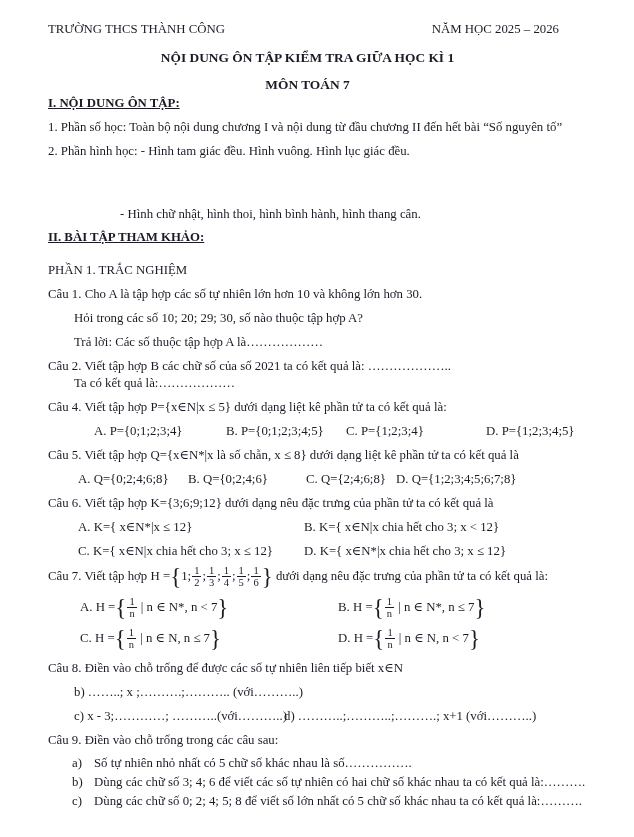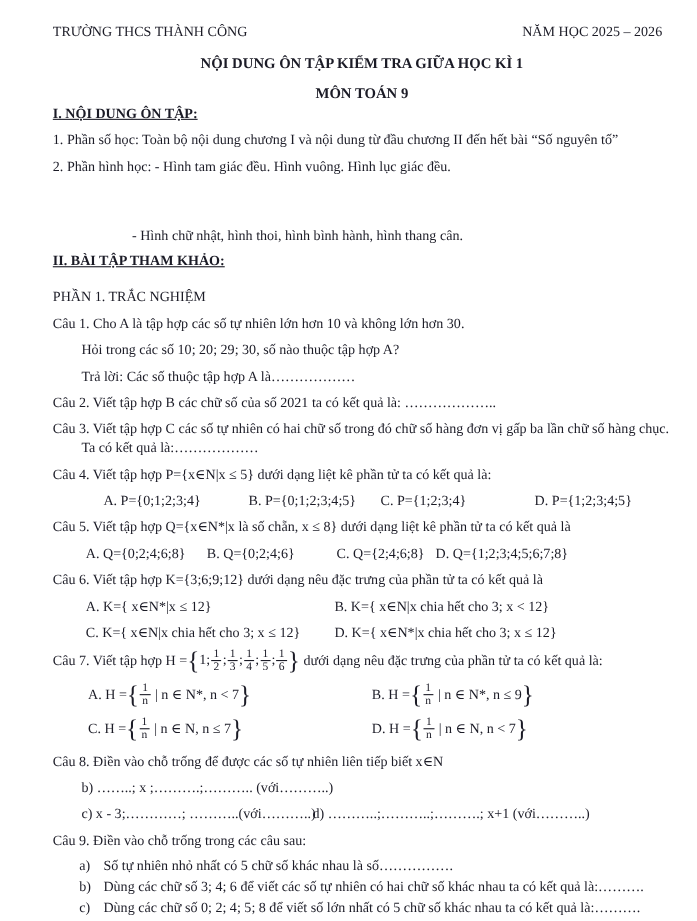--- a/index.html
+++ b/index.html
@@ -1,20 +1,20 @@
 <!DOCTYPE html>
 <html><head>
 <meta charset="utf-8">
 <style>
   html,body{margin:0;padding:0;background:#ffffff;}
   .page{
     position:relative;
     width:634px;height:837px;
     box-sizing:border-box;
-    padding:20px 24px 10px 48px;
+    padding:20px 67px 10px 48px;
     background:#ffffff;
     font-family:"Liberation Serif","DejaVu Serif",serif;
     font-size:12.8px;
     line-height:19px;
     color:#1b1b26;
     overflow:hidden;
   }
   .dochead{display:flex;justify-content:space-between;padding-right:8px;}
   .title{text-align:center;font-weight:bold;font-size:13.4px;margin-top:9px;}
   .subtitle{margin-top:8px;}
@@ -47,38 +47,37 @@
 <body>
 
 <div class="page">
 
   <div class="dochead">
     <span>TRƯỜNG THCS THÀNH CÔNG</span>
     <span>NĂM HỌC 2025 – 2026</span>
   </div>
 
   <div class="title">NỘI DUNG ÔN TẬP KIỂM TRA GIỮA HỌC KÌ 1</div>
-  <div class="title subtitle">MÔN TOÁN 9</div>
+  <div class="title subtitle">MÔN TOÁN 7</div>
 
   <div class="sechead"><span class="u">I. NỘI DUNG ÔN TẬP:</span></div>
 
   <p class="q"><span class="qlabel">1. Phần số học:</span> <span>Toàn bộ nội dung chương I và nội dung từ đầu chương II đến hết bài “Số nguyên tố”</span></p>
   <p class="q"><span class="qlabel">2. Phần hình học:</span> <span>- Hình tam giác đều. Hình vuông. Hình lục giác đều.</span></p>
   <p class="cont" style="padding-left:72px;margin-top:44px;">- Hình chữ nhật, hình thoi, hình bình hành, hình thang cân.</p>
 
   <div class="sechead sec2"><span class="u">II. BÀI TẬP THAM KHẢO:</span></div>
   <p class="part">PHẦN 1. TRẮC NGHIỆM</p>
 
   <p class="q"><span class="qlabel">Câu 1.</span> <span>Cho A là tập hợp các số tự nhiên lớn hơn 10 và không lớn hơn 30.</span></p>
   <p class="cont">Hỏi trong các số 10; 20; 29; 30, số nào thuộc tập hợp A?</p>
   <p class="cont">Trả lời: Các số thuộc tập hợp A là………………</p>
 
   <p class="q"><span class="qlabel">Câu 2.</span> <span>Viết tập hợp B các chữ số của số 2021 ta có kết quả là: ………………..</span></p>
 
-  <p class="q"><span class="qlabel">Câu 3.</span> <span>Viết tập hợp C các số tự nhiên có hai chữ số trong đó chữ số hàng đơn vị gấp ba lần chữ số hàng chục.</span></p>
   <p class="cont tight">Ta có kết quả là:………………</p>
 
   <p class="q"><span class="qlabel">Câu 4.</span> <span>Viết tập hợp P={x∈N|x ≤ 5} dưới dạng liệt kê phần tử ta có kết quả là:</span></p>
   <div class="optrow q4row">
     <span>A. P={0;1;2;3;4}</span>
     <span>B. P={0;1;2;3;4;5}</span>
     <span>C. P={1;2;3;4}</span>
     <span>D. P={1;2;3;4;5}</span>
   </div>
 
@@ -99,21 +98,21 @@
     <span>C. K={ x∈N|x chia hết cho 3; x ≤ 12}</span>
     <span>D. K={ x∈N*|x chia hết cho 3; x ≤ 12}</span>
   </div>
 
   <p class="q mline"><span class="qlabel">Câu 7.</span>
     <span>Viết tập hợp</span>
     <span>H =</span><span class="brace">{</span><span><span>1</span>;<span class="frac"><span class="num">1</span><span class="den">2</span></span>;<span class="frac"><span class="num">1</span><span class="den">3</span></span>;<span class="frac"><span class="num">1</span><span class="den">4</span></span>;<span class="frac"><span class="num">1</span><span class="den">5</span></span>;<span class="frac"><span class="num">1</span><span class="den">6</span></span></span><span class="brace">}</span>
     <span>dưới dạng nêu đặc trưng của phần tử ta có kết quả là:</span></p>
   <div class="optrow q7row">
     <span class="mline"><span>A.</span> <span>H =</span><span class="brace">{</span><span><span class="frac"><span class="num">1</span><span class="den">n</span></span></span> <span>| n ∈ N*, n &lt; 7</span><span class="brace">}</span></span>
-    <span class="mline"><span>B.</span> <span>H =</span><span class="brace">{</span><span><span class="frac"><span class="num">1</span><span class="den">n</span></span></span> <span>| n ∈ N*, n ≤ 9</span><span class="brace">}</span></span>
+    <span class="mline"><span>B.</span> <span>H =</span><span class="brace">{</span><span><span class="frac"><span class="num">1</span><span class="den">n</span></span></span> <span>| n ∈ N*, n ≤ 7</span><span class="brace">}</span></span>
   </div>
   <div class="optrow q7row">
     <span class="mline"><span>C.</span> <span>H =</span><span class="brace">{</span><span><span class="frac"><span class="num">1</span><span class="den">n</span></span></span> <span>| n ∈ N, n ≤ 7</span><span class="brace">}</span></span>
     <span class="mline"><span>D.</span> <span>H =</span><span class="brace">{</span><span><span class="frac"><span class="num">1</span><span class="den">n</span></span></span> <span>| n ∈ N, n &lt; 7</span><span class="brace">}</span></span>
   </div>
 
   <p class="q" style="margin-top:8px;"><span class="qlabel">Câu 8.</span> <span>Điền vào chỗ trống để được các số tự nhiên liên tiếp biết x∈N</span></p>
   <div class="optrow q8row">
     <span>b) ……..; x ;……….;……….. (với………..)</span>
   </div>

